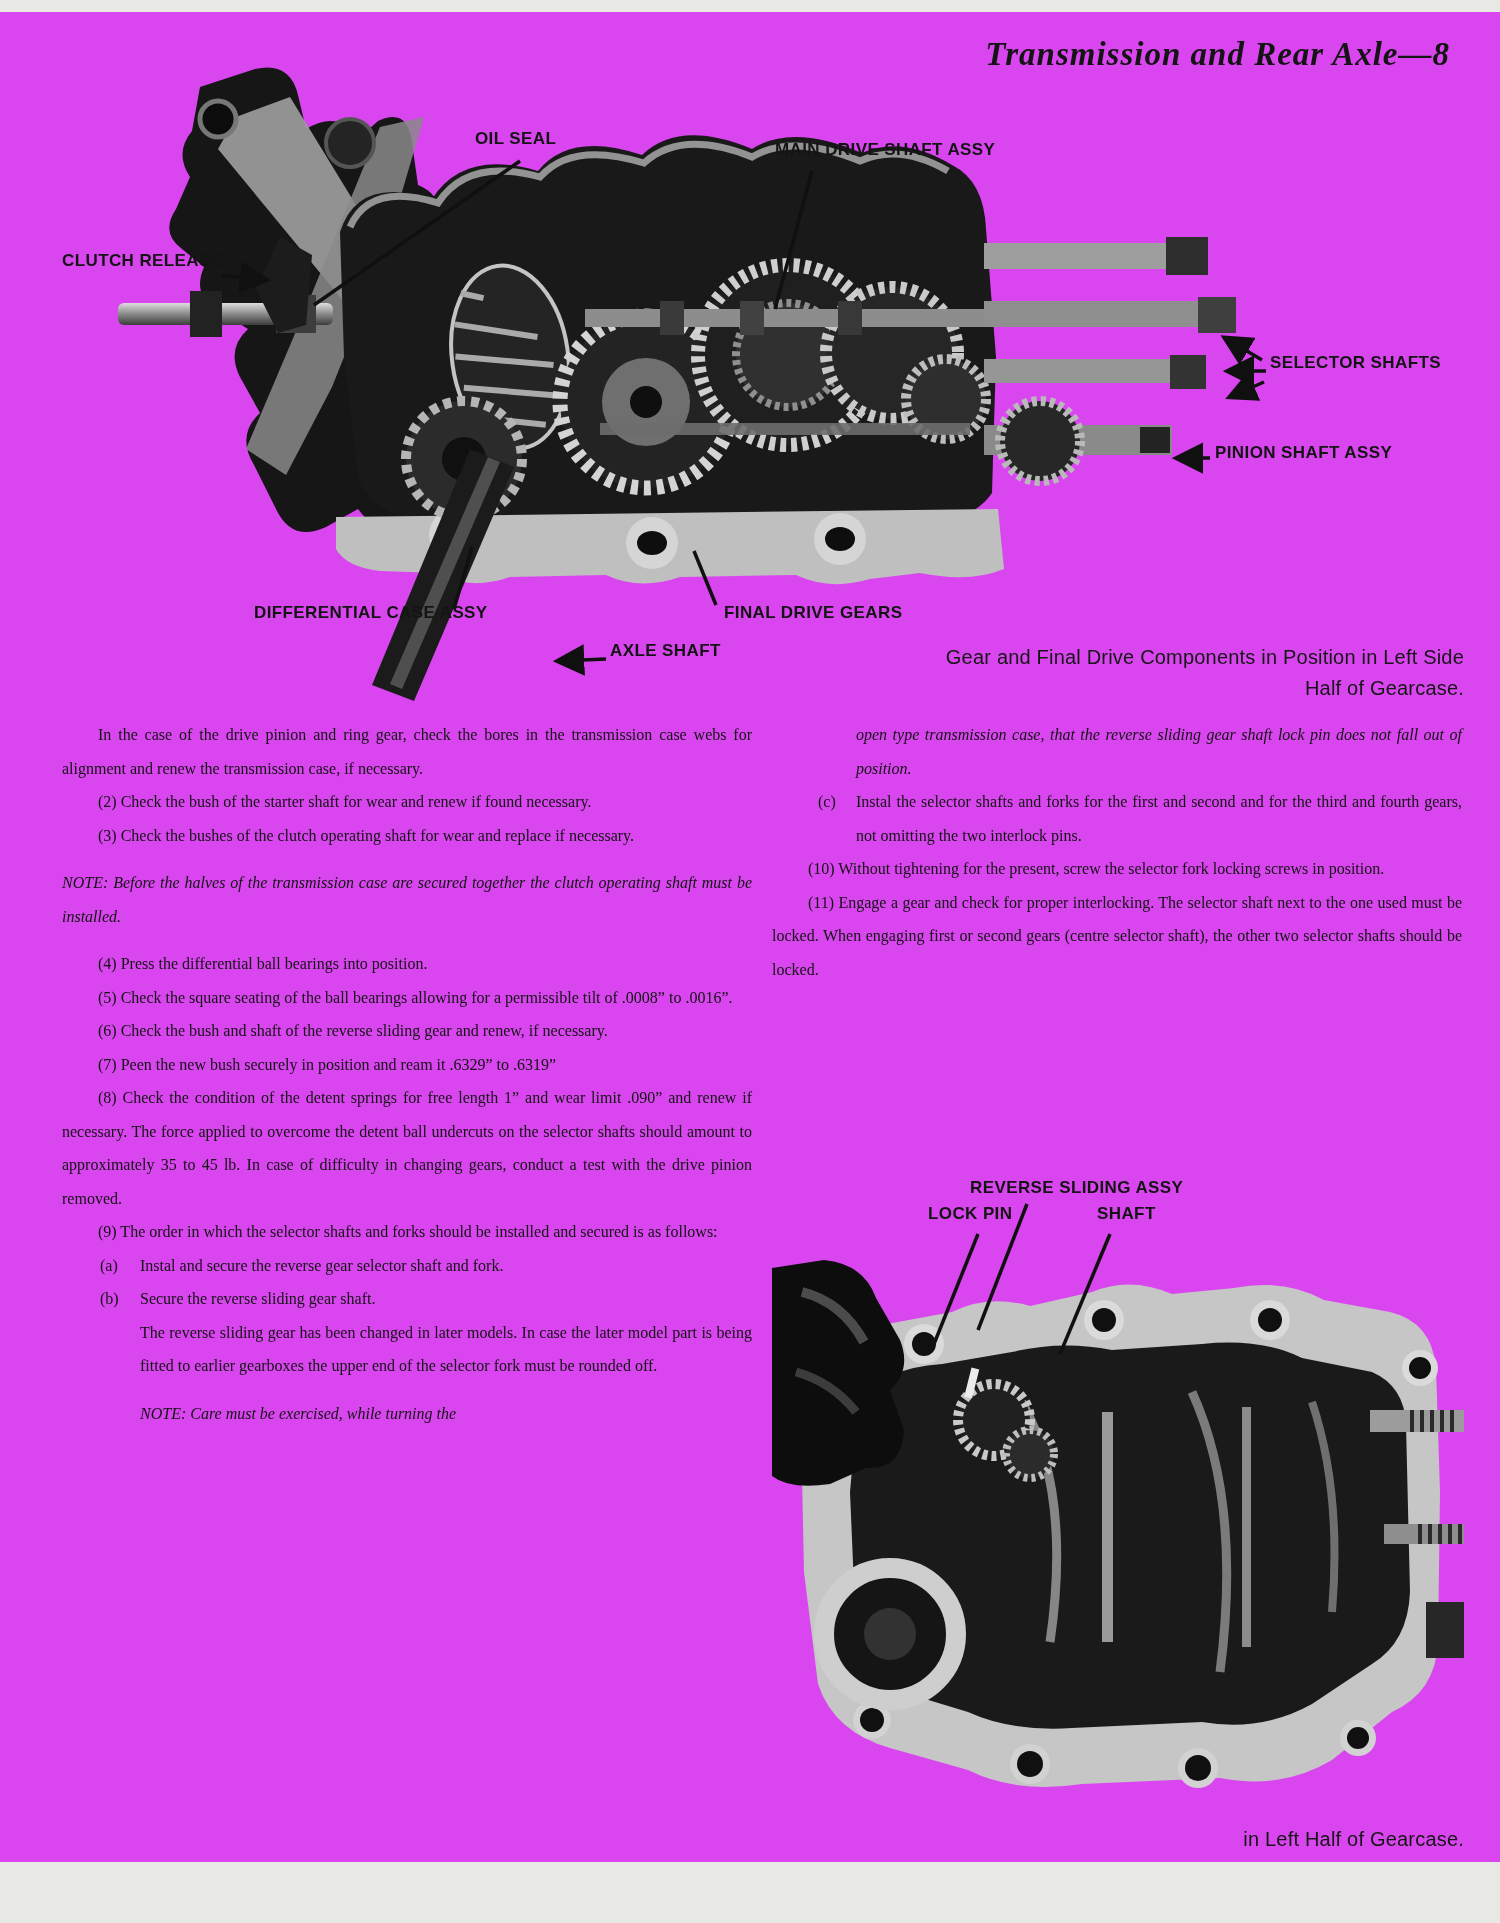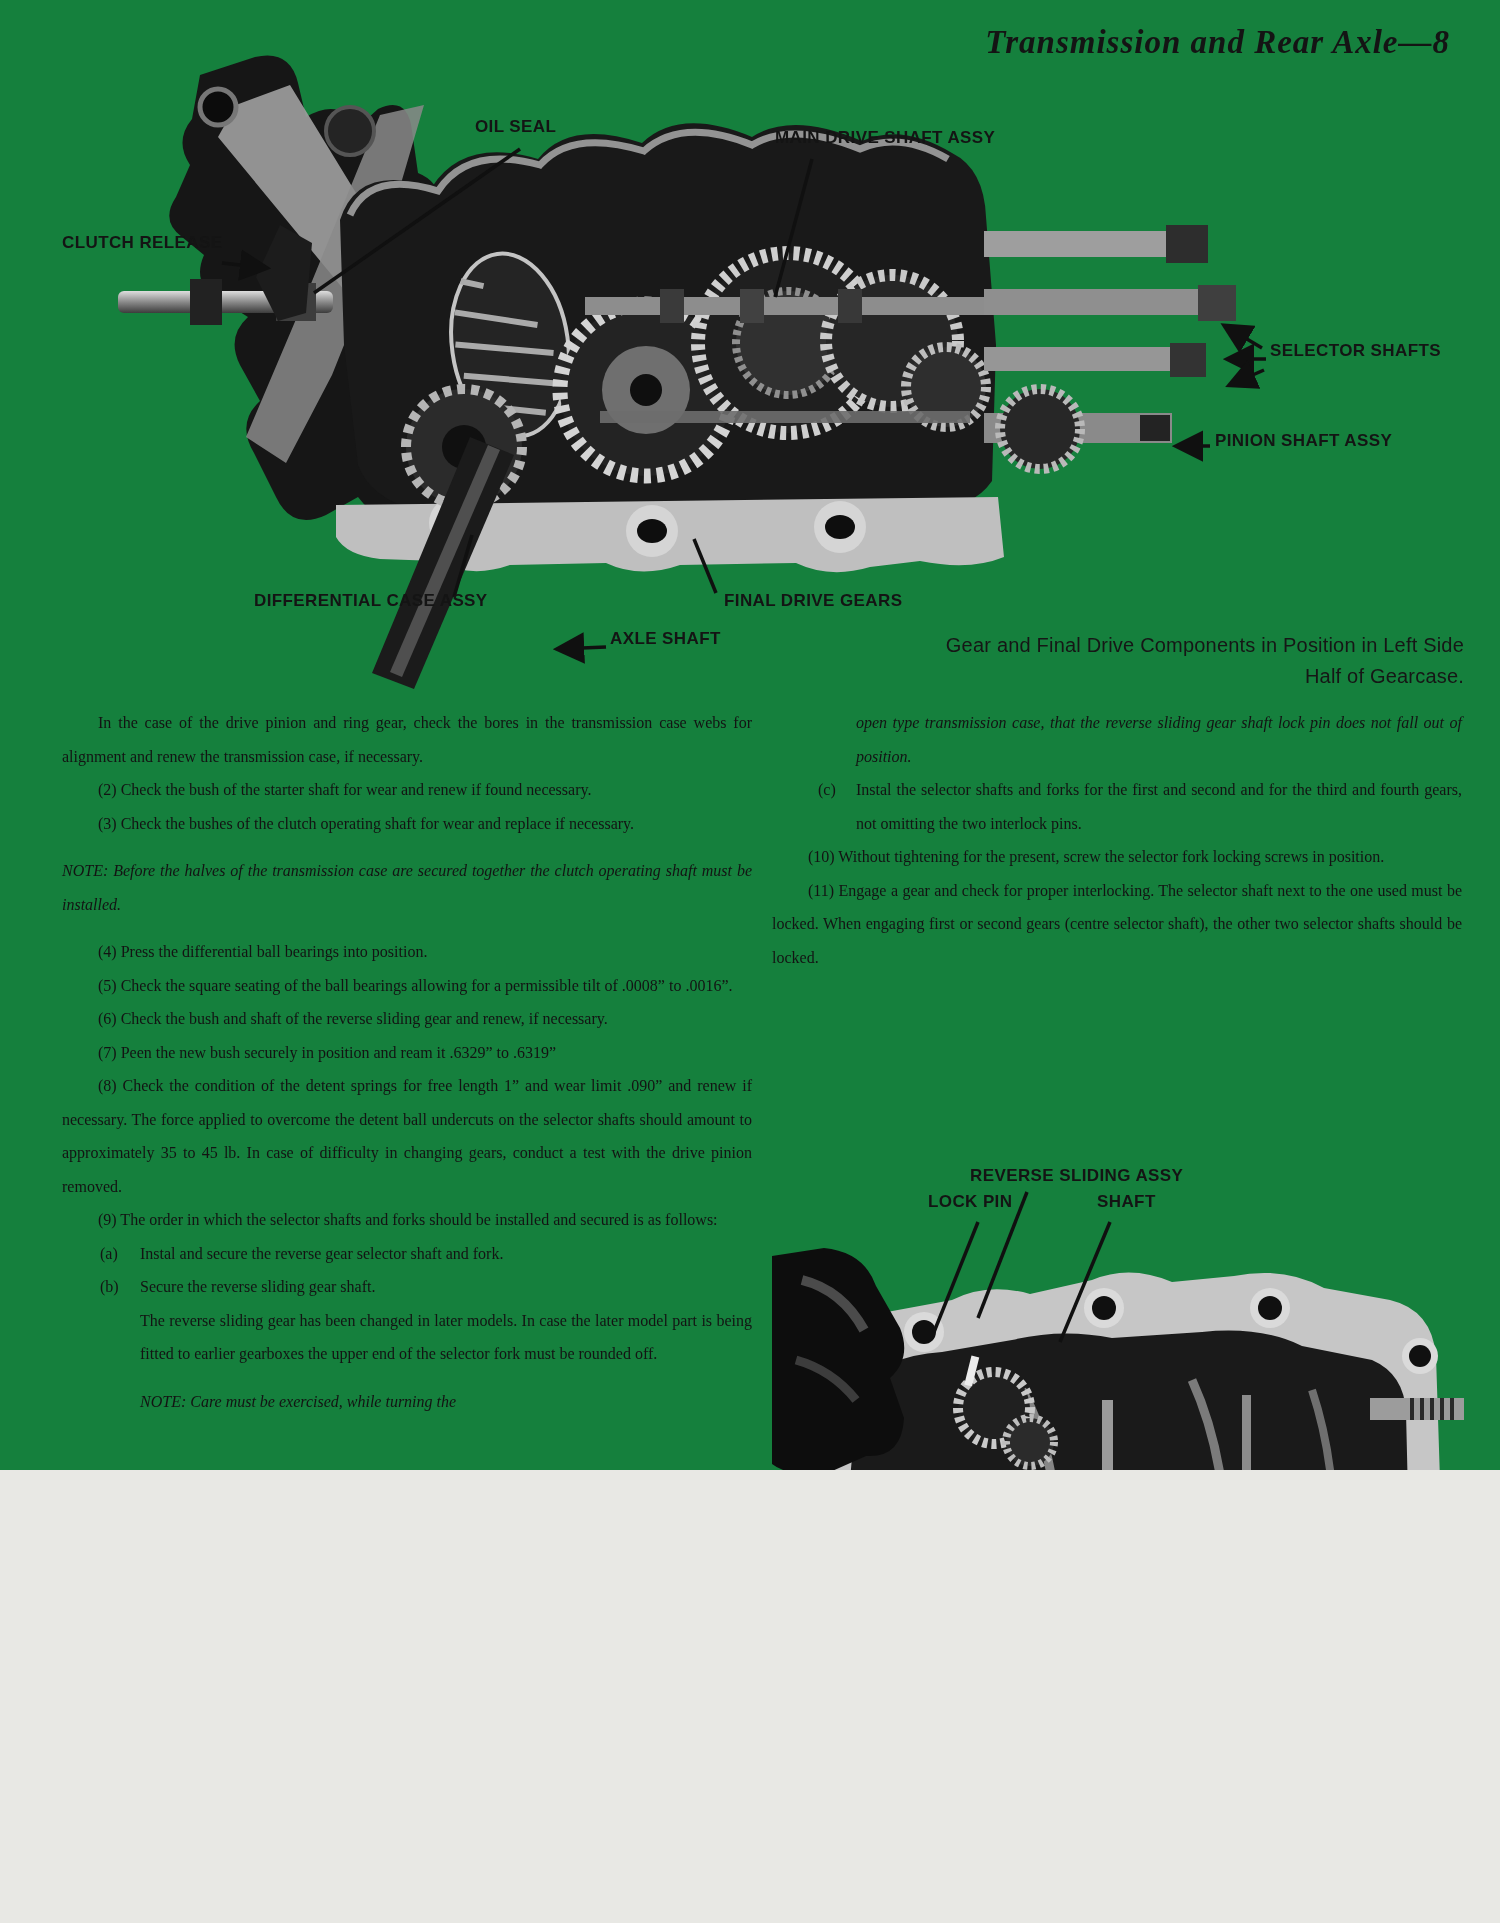--- a/index.html
+++ b/index.html
@@ -1,18 +1,18 @@
 <!DOCTYPE html>
 <html><head>
 <meta charset="utf-8">
 <style>
   html,body { margin:0; padding:0; background:#e8e8e4; }
   .page {
-    position:relative; width:1500px; height:1470px; margin:0 auto;
-    background:#15803d; overflow:hidden;
+    position:relative; width:1500px; height:1850px; margin:12px auto;
+    background:#d946ef; overflow:hidden;
     font-family:"Liberation Serif", serif; color:#131313;
   }
   .header {
     position:absolute; top:24px; right:50px;
     font-family:"Liberation Serif", serif; font-style:italic; font-weight:bold;
     font-size:33px; letter-spacing:1px; color:#141414;
   }
   figure { margin:0; }
   .fig { position:absolute; }
   .fig svg { position:absolute; left:0; top:0; width:100%; height:100%; }
@@ -132,21 +132,21 @@
         <path d="M1224 325 L1190 340" marker-end="url(#arr)"></path>
         <path d="M1170 401 L1137 401" marker-end="url(#arr)"></path>
         <path d="M414 552 L432 490"></path>
         <path d="M676 548 L654 494"></path>
         <path d="M566 602 L518 604" marker-end="url(#arr)"></path>
       </g>
     </svg>
 
     <div class="lbl" style="left:435px; top:72px;">OIL SEAL</div>
     <div class="lbl" style="left:735px; top:83px;">MAIN DRIVE SHAFT ASSY</div>
-    <div class="lbl" style="left:22px;  top:188px;">CLUTCH RELEASE</div>
+    <div class="lbl" style="left:22px;  top:194px;">CLUTCH RELEASE</div>
     <div class="lbl" style="left:1230px;top:296px;">SELECTOR SHAFTS</div>
     <div class="lbl" style="left:1175px;top:386px;">PINION SHAFT ASSY</div>
     <div class="lbl" style="left:214px; top:546px;">DIFFERENTIAL CASE ASSY</div>
     <div class="lbl" style="left:684px; top:546px;">FINAL DRIVE GEARS</div>
     <div class="lbl" style="left:570px; top:584px;">AXLE SHAFT</div>
   </figure>
 
   <div class="caption cap-top">
     <div>Gear and Final Drive Components in Position in Left Side</div>
     <div>Half of Gearcase.</div>

